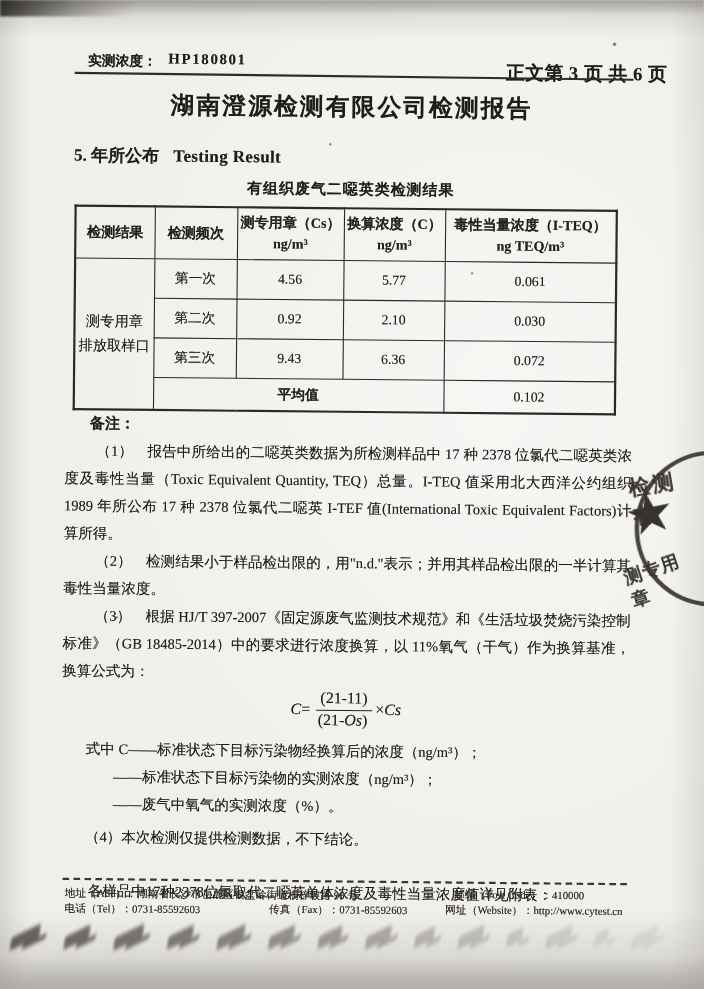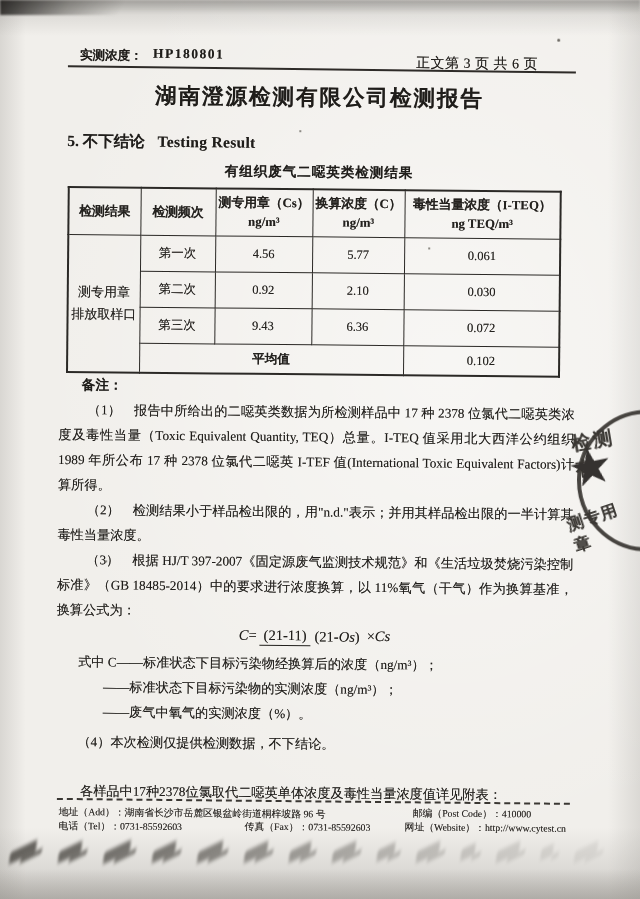--- a/index.html
+++ b/index.html
@@ -25,21 +25,21 @@
   .edge-bottom{position:absolute;bottom:0;left:0;right:0;height:30px;
     background:linear-gradient(to top, rgba(150,147,141,0.55), rgba(150,147,141,0));}
   .content{position:absolute;inset:0;transform:rotate(0.55deg);transform-origin:70px 60px;
     text-shadow:0 0 0.5px rgba(45,42,38,0.55);}
 
   .abs{position:absolute;}
 
   
   .report-label{left:80px;top:47px;font-size:12.5px;font-weight:700;}
   .report-value{left:153px;top:45px;font-size:13.5px;font-weight:600;letter-spacing:1.5px;}
-  .page-indicator{left:416px;top:51px;font-size:14px;letter-spacing:0.5px;}
+  .page-indicator{left:460px;top:51px;font-size:17px;letter-spacing:0.5px;font-weight:bold;}
   .header-rule{left:68px;top:66px;width:508px;height:2.2px;background:#2e2b28;transform:rotate(0.15deg);}
 
   .doc-title{left:0;top:80px;width:640px;text-align:center;font-size:21.5px;font-weight:700;letter-spacing:2px;}
 
   .section-heading{left:68px;top:131px;font-size:15.5px;font-weight:700;}
   .section-heading .en{margin-left:9px;letter-spacing:0.3px;}
 
   .table-caption{left:0;top:161px;width:640px;text-align:center;font-size:13.5px;font-weight:700;letter-spacing:1px;}
 
   table.results{position:absolute;left:69px;top:186px;border-collapse:collapse;
@@ -52,21 +52,21 @@
   .row-avg td.val{font-weight:400;}
   td.site{font-size:13px;line-height:1.7;}
 
   
   .notes{left:62px;top:372px;width:516px;font-size:13.2px;line-height:25px;text-align:justify;}
   .notes-heading{font-weight:700;margin-left:23px;font-size:13.6px;}
   .notes p{margin:0;}
   p.note{text-indent:29px;}
   p.note .no{padding-right:13px;}
   .formula-row{text-align:center;margin:3px 0 5px;font-size:14.5px;line-height:1.2;}
-  .frac{display:inline-flex;flex-direction:row;vertical-align:middle;margin:0 3px;}
+  .frac{display:inline-flex;flex-direction:column;vertical-align:middle;margin:0 3px;align-items:flex-end;}
   .frac .num{padding:0 4px 1px;border-bottom:1.4px solid #23211e;}
   .frac .den{padding:1px 4px 0;}
   .var{font-style:italic;font-family:"Liberation Serif","DejaVu Serif",serif;}
   p.where{text-align:left;text-indent:0;padding-left:22px;}
   p.where.cont{padding-left:47px;}
   p.note4{text-align:left;text-indent:22px;margin-top:5px;}
   p.closing{text-align:left;text-indent:25px;margin-top:24px;}
 
   
   .footer-rule{left:64px;top:798px;width:513px;border-top:2.5px dashed #3a3733;}
@@ -120,21 +120,21 @@
 
     <span class="abs report-label">实测浓度：</span>
     <span class="abs report-value">HP180801</span>
     <span class="abs page-indicator">正文第 3 页   共 6 页</span>
     <div class="abs header-rule"></div>
 
     <div class="abs doc-title">湖南澄源检测有限公司检测报告</div>
 
     <div class="abs section-heading">
       <span>5.</span>
-      <span>不下结论</span>
+      <span>年所公布</span>
       <span class="en">Testing Result</span>
     </div>
 
     <div class="abs table-caption">有组织废气二噁英类检测结果</div>
 
     <table class="results">
       <colgroup>
         <col style="width:72px">
           <col style="width:75px">
           <col style="width:97px">

